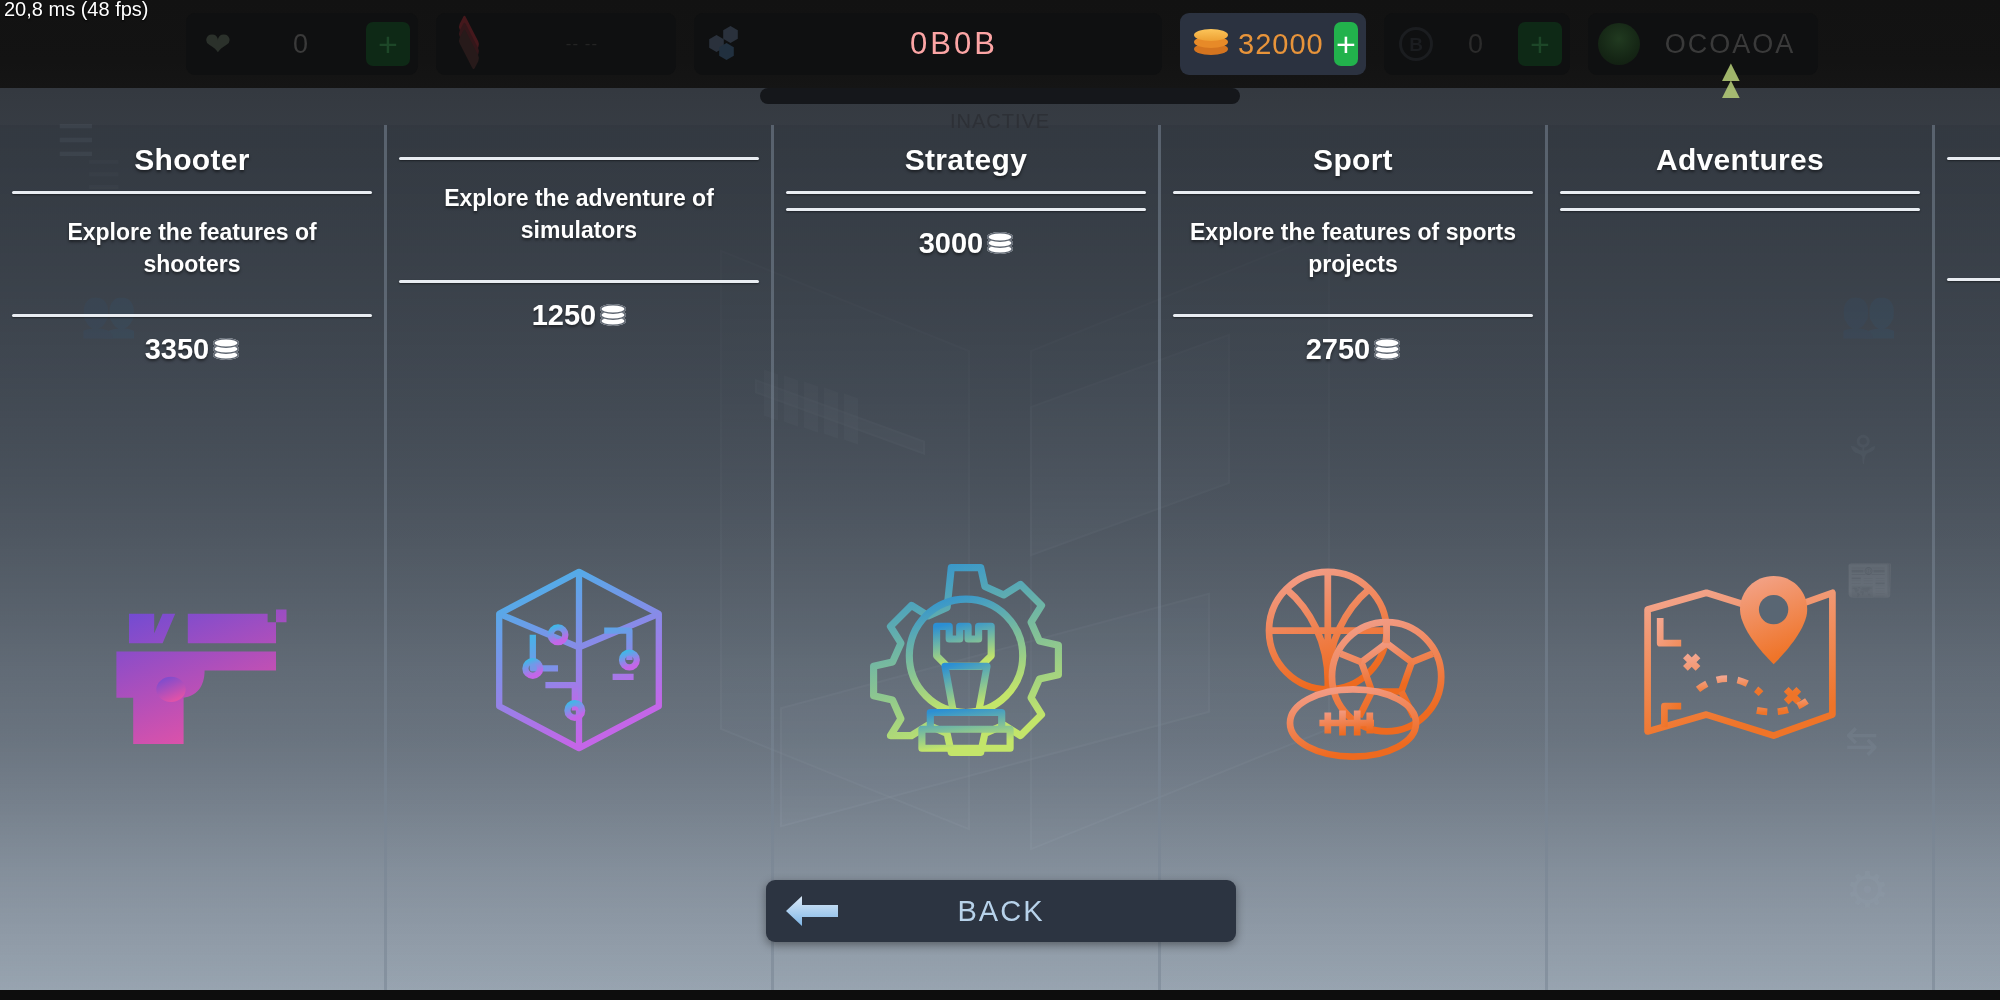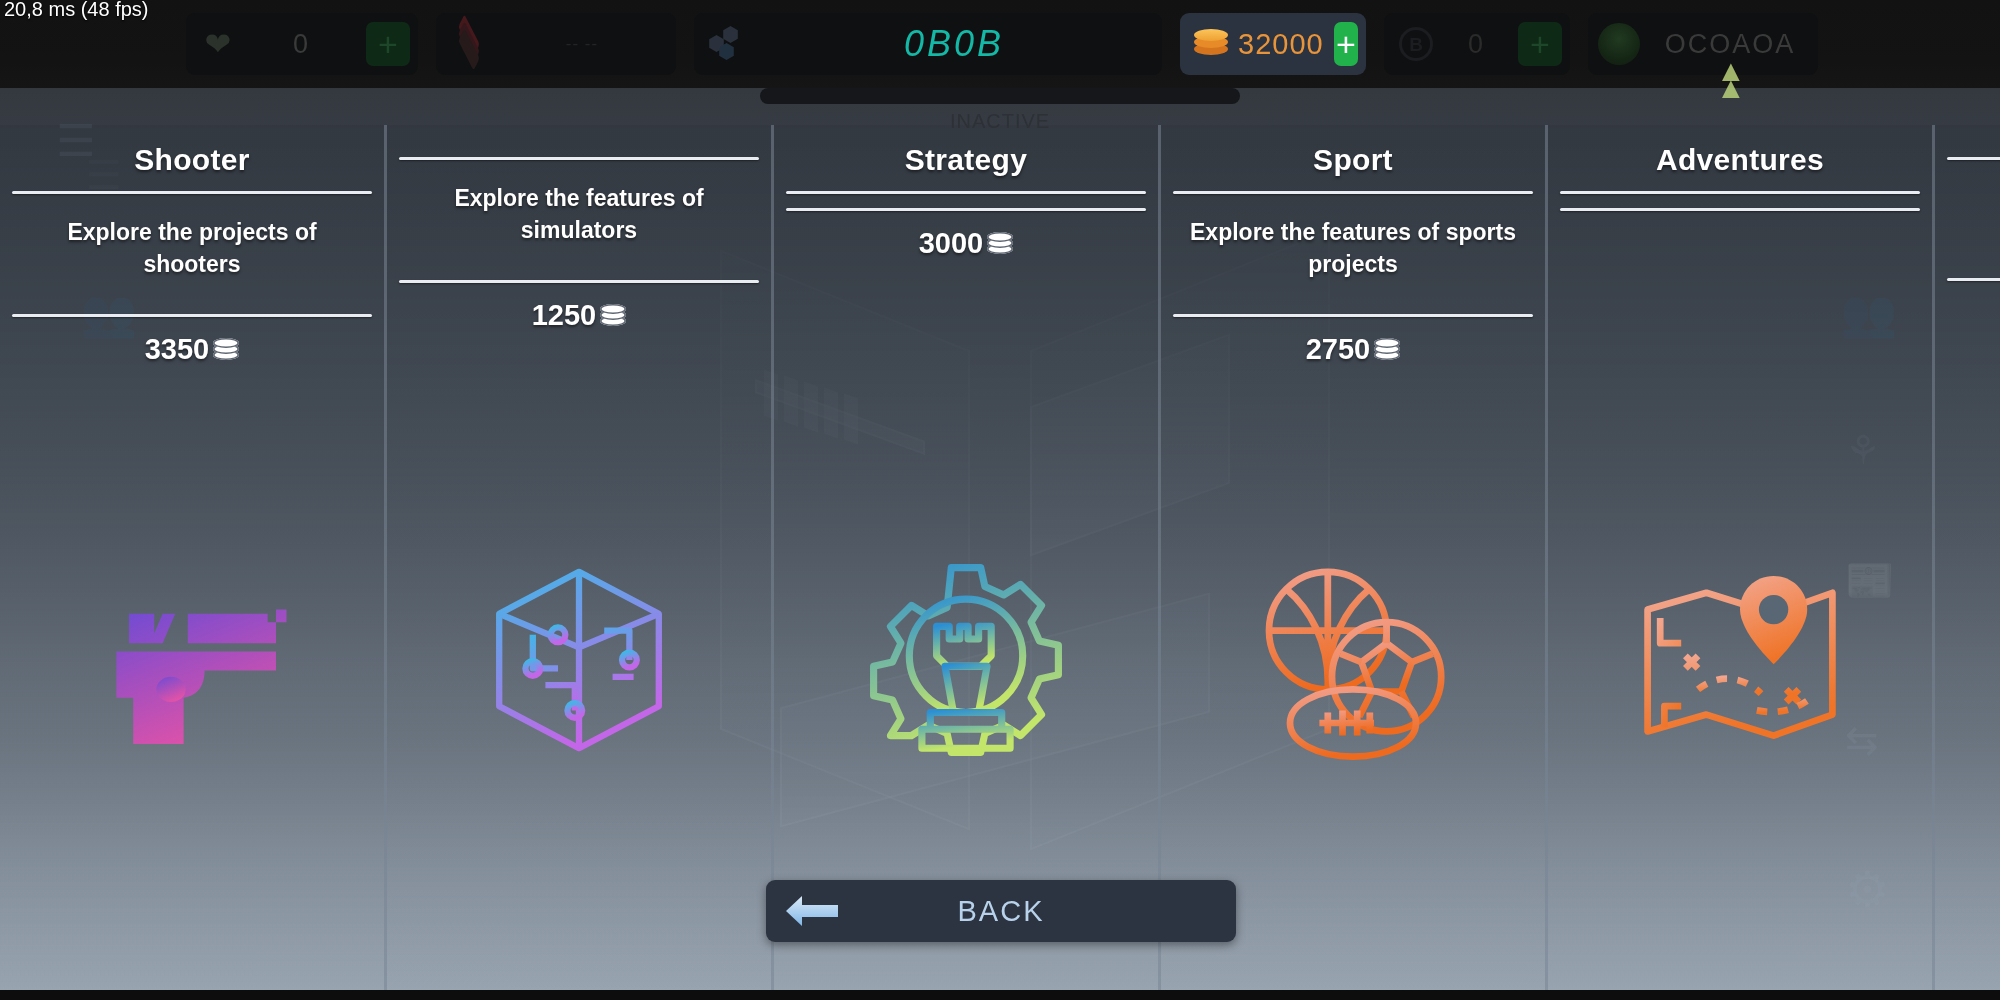--- a/index.html
+++ b/index.html
@@ -65,21 +65,21 @@
   }
   .plus.on  { background:#22b24c; }
   .plus.off { background:#0e2916; color:#1d4728; }
 
   
   #cell-lives  { width:232px; }
   #cell-lives .cell-val { color:#3a3a3a; }
   #cell-decks  { width:240px; }
   #cell-decks .cell-val { color:#242424; font-size:17px; }
   #cell-points { width:468px; }
-  #cell-points .cell-val { color:#14b8a6; font-size:36px; letter-spacing:3px;font-style:italic; }
+  #cell-points .cell-val { color:#fca5a5; font-size:31px; letter-spacing:3px; }
   #cell-coins  { width:186px; background:#2b3240; }
   #cell-coins .cell-val { color:#e8943a; font-size:29px; }
   #cell-crypto { width:186px; }
   #cell-crypto .cell-val { color:#2b2b2b; }
   #cell-user   { width:230px; padding-left:10px; }
   #cell-user .cell-val { color:#3a3a3a; font-size:27px; letter-spacing:2px; }
 
   .coin-stack { width:34px; height:30px; position:relative; }
   .coin-stack i { position:absolute; left:0; width:34px; height:12px; border-radius:50%; display:block; }
   .coin-stack i:nth-child(1){ top:14px; background:#d4741f; }
@@ -255,21 +255,21 @@
   <div class="prog-wrap">
     <div class="prog"></div>
     <div class="inactive">INACTIVE</div>
   </div>
 
   <div class="cards">
 
     <div class="card">
       <div class="card-title">Shooter</div>
       <div class="rule"></div>
-      <div class="card-desc">Explore the projects of shooters</div>
+      <div class="card-desc">Explore the features of shooters</div>
       <div class="rule"></div>
       <div class="card-price">
         <span>3350</span>
         <span class="pcoin">
             <i></i>
             <i></i>
             <i></i>
           </span>
       </div>
       <div class="card-art">
@@ -282,21 +282,21 @@
             </defs>
           <path fill="url(#gShoot)" d="M20 28h12v14H20zm16 0h6l-6 14h-6zm12 0h38v4h4v-6h5v6h-5v10H48zM14 46h76v9H56c0 8-4 12-10 13v22H22V68h-8z"></path>
           <path fill="url(#gShoot)" d="M40 58c4 0 7 3 7 6s-3 6-7 6-7-3-7-6 3-6 7-6z"></path>
         </svg>
       </div>
       <span class="card-ghost" style="left:56px; top:-10px; font-size:44px;">☰</span>
     </div>
 
     <div class="card">
       <div class="rule"></div>
-      <div class="card-desc">Explore the features of simulators</div>
+      <div class="card-desc">Explore the adventure of simulators</div>
       <div class="rule"></div>
       <div class="card-price">
         <span>1250</span>
         <span class="pcoin">
             <i></i>
             <i></i>
             <i></i>
           </span>
       </div>
       <div class="card-art">

